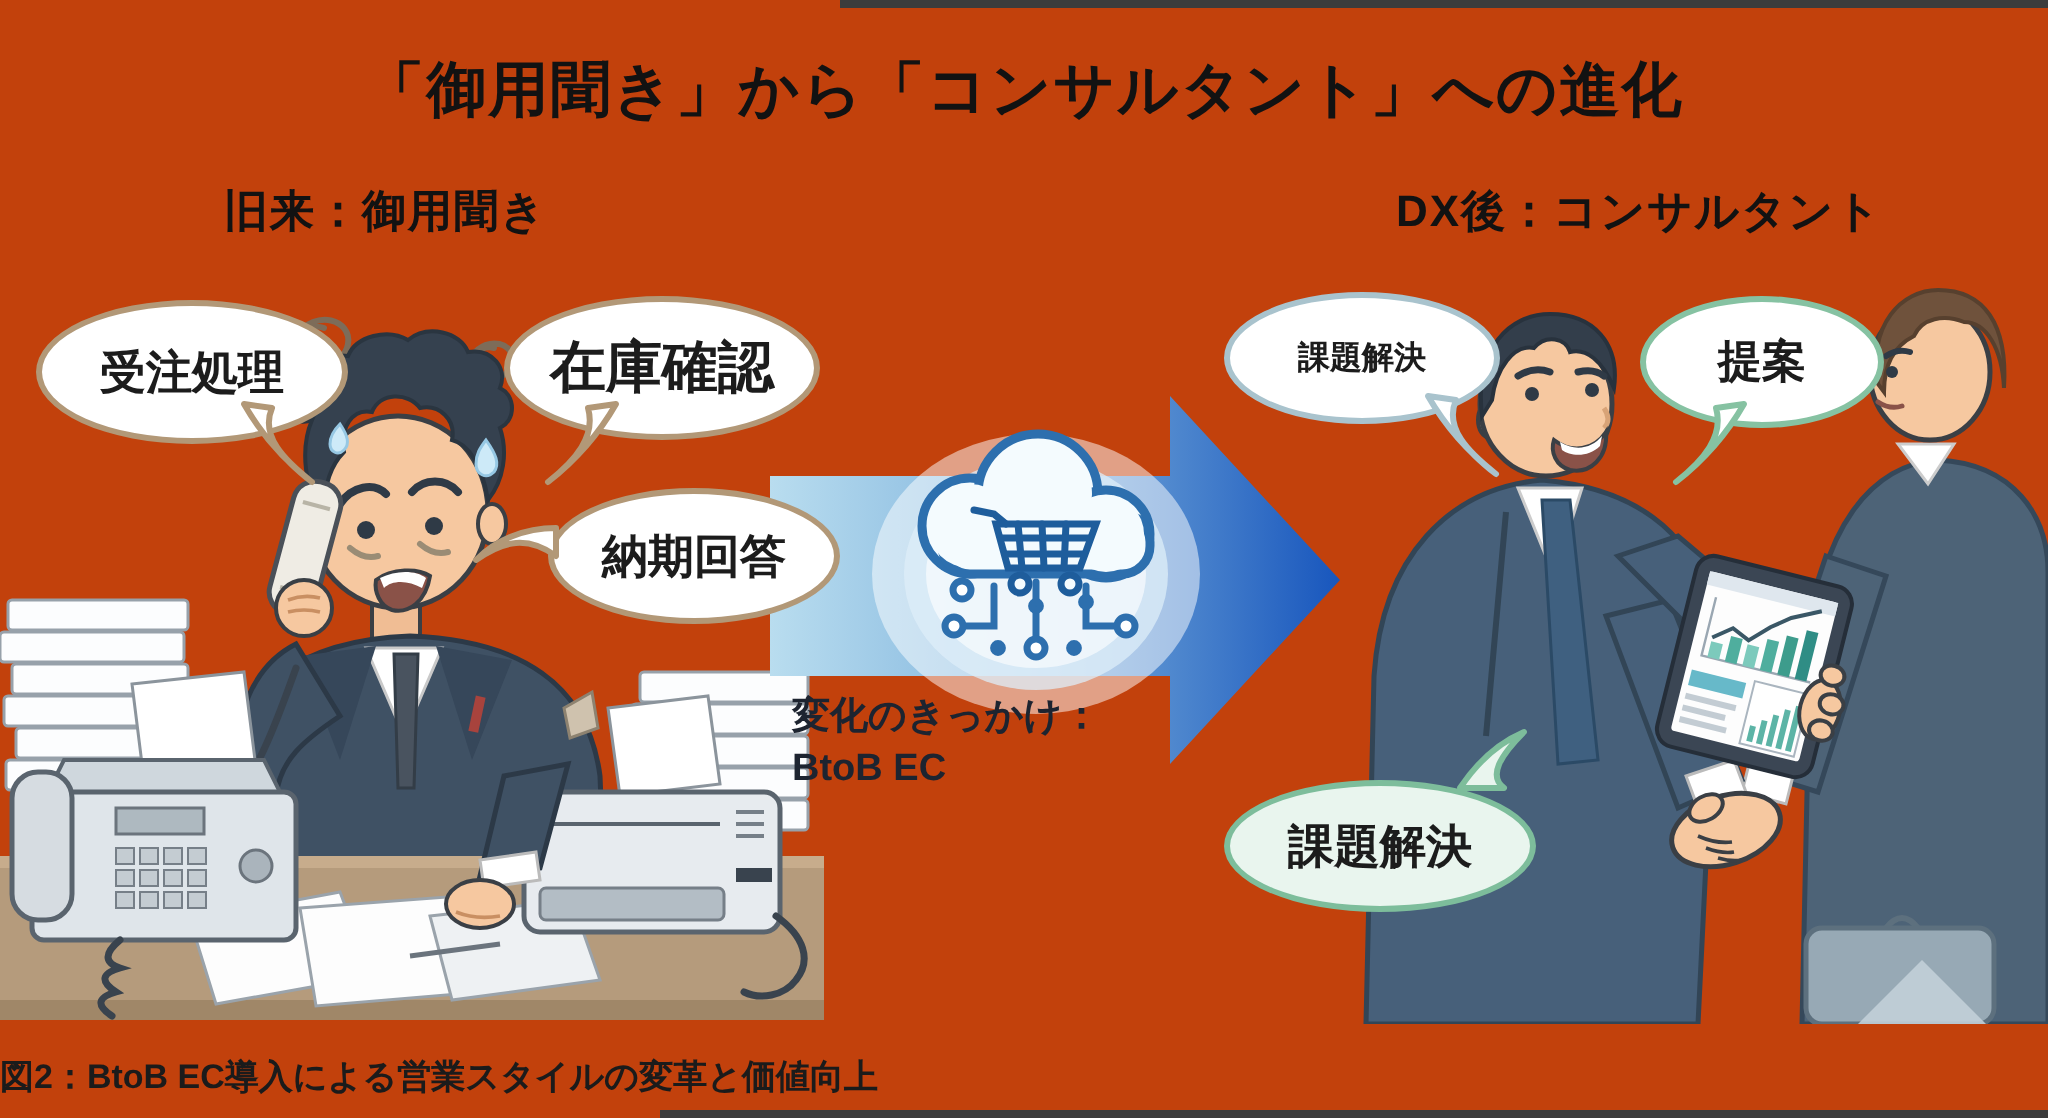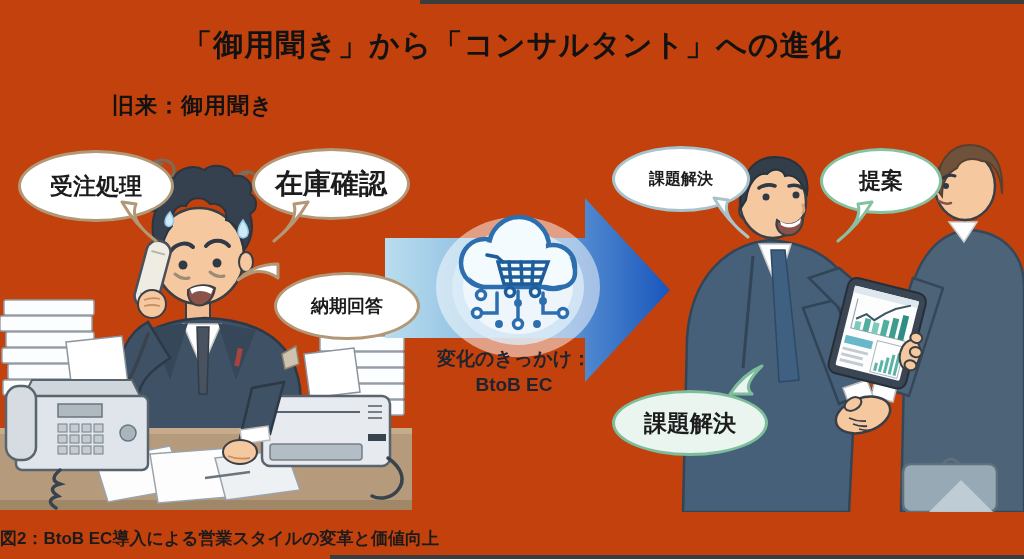--- a/index.html
+++ b/index.html
@@ -11,35 +11,36 @@
   .side-label{position:absolute;font-size:22px;font-weight:800;color:#121212;letter-spacing:1px;}
   .scene-svg{position:absolute;}
   .bubble{position:absolute;display:flex;align-items:center;justify-content:center;
           background:#fff;border:3px solid #1d4ed8;border-radius:50%;
           font-weight:800;color:#1c1c1c;}
   .bubble.tan{border-color:#b29877;}
   .bubble.bluegray{border-color:#a9c3cd;}
   .bubble.green{border-color:#86c2a2;}
   .bubble.mint{border-color:#7dbd9b;background:#e9f5ee;}
   .tail{position:absolute;}
-  .trigger{position:absolute;left:396px;top:346px;width:236px;text-align:center;
+  .trigger{position:absolute;left:396px;top:346px;width:236px;text-align:left;
            font-size:19px;line-height:1.35;font-weight:800;color:#1d2430;}
   .caption{position:absolute;top:527px;left:0;width:100%;
            font-size:17px;font-weight:800;color:#1b1b1b;}
 </style>
 </head>
 <body>
 
 <div class="stage">
 
   <div class="edge-line" style="left:420px;top:0;width:604px;height:4px;"></div>
   <div class="edge-line" style="left:330px;top:555px;width:694px;height:4px;"></div>
 
   <div class="title">「御用聞き」から「コンサルタント」への進化</div>
   <div class="side-label" style="left:112px;top:91px;">旧来：御用聞き</div>
+  <div class="side-label" style="left:698px;top:91px;">DX後：コンサルタント</div>
 
   <svg class="scene-svg" style="left:0;top:128px;" width="412" height="382" viewBox="0 0 412 382">
 
     <g fill="#fcfdfe" stroke="#97a1aa" stroke-width="1.5">
       <rect x="4" y="172" width="90" height="15" rx="2"></rect>
         <rect x="0" y="188" width="92" height="15" rx="2"></rect>
       <rect x="6" y="204" width="88" height="15" rx="2"></rect>
         <rect x="2" y="220" width="92" height="15" rx="2"></rect>
       <rect x="8" y="236" width="86" height="15" rx="2"></rect>
         <rect x="3" y="252" width="91" height="15" rx="2"></rect>
@@ -313,21 +314,21 @@
     <path d="M6 2 C 14 16, 26 30, 40 41 C 26 30, 14 18, 20 4 Z" fill="#fff" stroke="#b29877" stroke-width="3" stroke-linejoin="round"></path>
   </svg>
 
   <div class="bubble tan" style="left:252px;top:148px;width:152px;height:66px;font-size:28px;">
     <span>在庫確認</span>
   </div>
   <svg class="tail" style="left:272px;top:200px;" width="42" height="44" viewBox="0 0 42 44">
     <path d="M36 2 C 28 16, 16 30, 2 41 C 16 30, 26 18, 22 4 Z" fill="#fff" stroke="#b29877" stroke-width="3" stroke-linejoin="round"></path>
   </svg>
 
-  <div class="bubble tan" style="left:274px;top:272px;width:140px;height:62px;font-size:18px;">
+  <div class="bubble tan" style="left:274px;top:244px;width:140px;height:62px;font-size:23px;">
     <span>納期回答</span>
   </div>
   <svg class="tail" style="left:236px;top:258px;" width="44" height="30" viewBox="0 0 44 30">
     <path d="M42 6 C 26 6, 12 12, 2 22 C 16 12, 28 10, 42 20 Z" fill="#fff" stroke="#b29877" stroke-width="3" stroke-linejoin="round"></path>
   </svg>
 
   <div class="bubble bluegray" style="left:612px;top:146px;width:132px;height:60px;font-size:16px;">
     <span>課題解決</span>
   </div>
   <svg class="tail" style="left:708px;top:196px;" width="42" height="44" viewBox="0 0 42 44">

